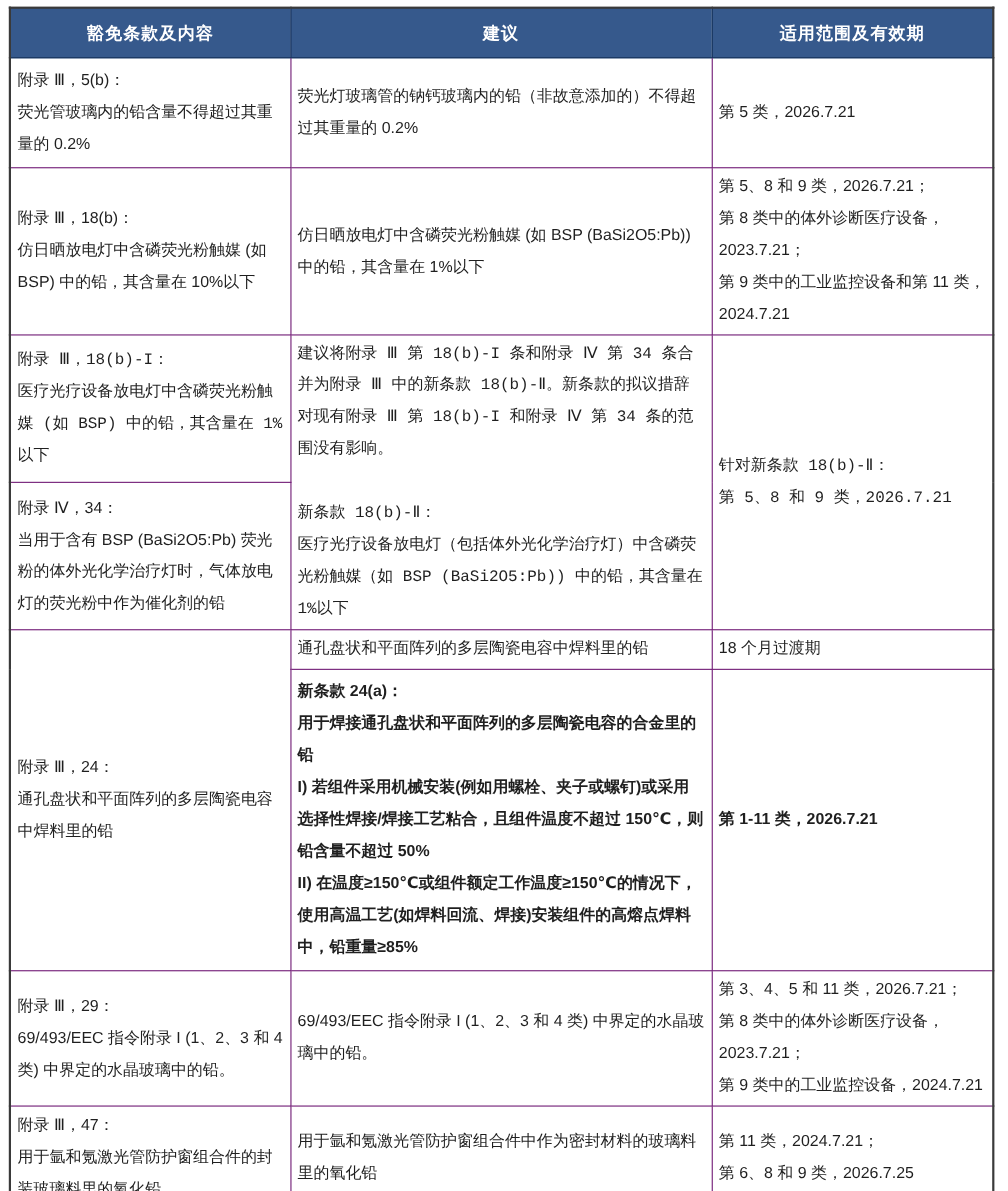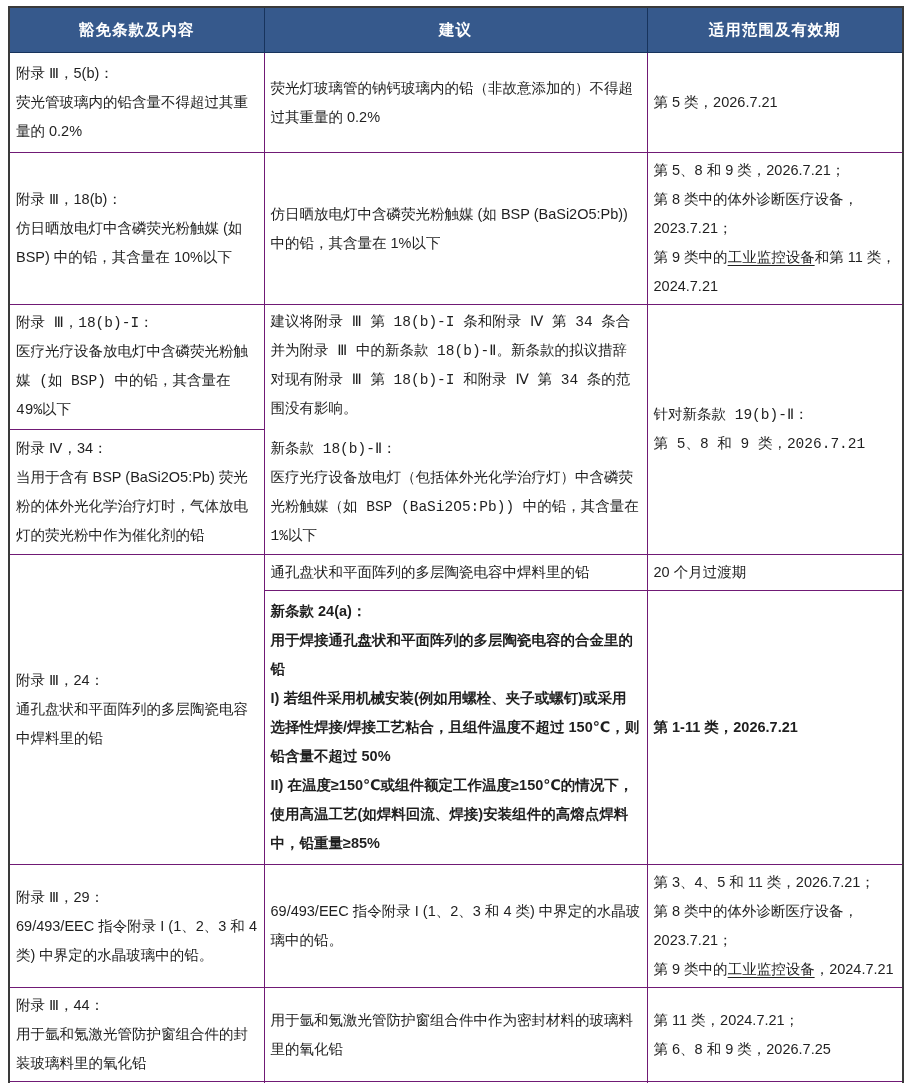--- a/index.html
+++ b/index.html
@@ -46,22 +46,22 @@
     color: #1f1f1f;
     font-size: 14.5px;
     text-align: left;
     overflow: hidden;
   }
   p {
     margin: 0;
     line-height: 29px;
     word-break: break-word;
   }
-  p.gap { margin-top: 11px; }
-  span.u { text-decoration: underline; text-underline-offset: 3px; }
+  p.gap { margin-top: 29px; }
+  span.u { text-underline-offset: 3px; }
   tr.h-r1   { height: 100px; }
   tr.h-r2   { height: 147px; }
   tr.h-r3a  { height: 86px; font-family: Liberation Mono, monospace;  }
   tr.h-r3b  { height: 117px; }
   tr.h-r4a  { height: 29px;  }
   tr.h-r4b  { height: 274px; font-weight: bold; }
   tr.h-r5   { height: 120px; }
   tr.h-r6   { height: 88px;  }
   tr.h-r7   { height: 52px;  }
 </style>
@@ -108,49 +108,49 @@
         <td>
           <p>第 5、8 和 9 类，2026.7.21；</p>
           <p>第 8 类中的体外诊断医疗设备，2023.7.21；</p>
           <p><span>第 9 类中的</span><span class="u">工业监控设备</span><span>和第 11 类，2024.7.21</span></p>
         </td>
       </tr>
 
       <tr class="h-r3a">
         <td>
           <p>附录 Ⅲ，18(b)-I：</p>
-          <p>医疗光疗设备放电灯中含磷荧光粉触媒 (如 BSP) 中的铅，其含量在 49%以下</p>
+          <p>医疗光疗设备放电灯中含磷荧光粉触媒 (如 BSP) 中的铅，其含量在 1%以下</p>
         </td>
         <td rowspan="2">
           <p>建议将附录 Ⅲ 第 18(b)-I 条和附录 Ⅳ 第 34 条合并为附录 Ⅲ 中的新条款 18(b)-Ⅱ。新条款的拟议措辞对现有附录 Ⅲ 第 18(b)-I 和附录 Ⅳ 第 34 条的范围没有影响。</p>
           <p class="gap">新条款 18(b)-Ⅱ：</p>
           <p>医疗光疗设备放电灯（包括体外光化学治疗灯）中含磷荧光粉触媒（如 BSP (BaSi2O5:Pb)) 中的铅，其含量在 1%以下</p>
         </td>
         <td rowspan="2">
-          <p>针对新条款 19(b)-Ⅱ：</p>
+          <p>针对新条款 18(b)-Ⅱ：</p>
           <p>第 5、8 和 9 类，2026.7.21</p>
         </td>
       </tr>
       <tr class="h-r3b">
         <td>
           <p>附录 Ⅳ，34：</p>
           <p>当用于含有 BSP (BaSi2O5:Pb) 荧光粉的体外光化学治疗灯时，气体放电灯的荧光粉中作为催化剂的铅</p>
         </td>
       </tr>
 
       <tr class="h-r4a">
         <td rowspan="2">
           <p>附录 Ⅲ，24：</p>
           <p>通孔盘状和平面阵列的多层陶瓷电容中焊料里的铅</p>
         </td>
         <td>
           <p>通孔盘状和平面阵列的多层陶瓷电容中焊料里的铅</p>
         </td>
         <td>
-          <p>20 个月过渡期</p>
+          <p>18 个月过渡期</p>
         </td>
       </tr>
       <tr class="h-r4b">
         <td>
           <p>新条款 24(a)：</p>
           <p>用于焊接通孔盘状和平面阵列的多层陶瓷电容的合金里的铅</p>
           <p>I) 若组件采用机械安装(例如用螺栓、夹子或螺钉)或采用选择性焊接/焊接工艺粘合，且组件温度不超过 150℃，则铅含量不超过 50%</p>
           <p>II) 在温度≥150℃或组件额定工作温度≥150℃的情况下，使用高温工艺(如焊料回流、焊接)安装组件的高熔点焊料中，铅重量≥85%</p>
         </td>
         <td>
@@ -168,21 +168,21 @@
         </td>
         <td>
           <p>第 3、4、5 和 11 类，2026.7.21；</p>
           <p>第 8 类中的体外诊断医疗设备，2023.7.21；</p>
           <p><span>第 9 类中的</span><span class="u">工业监控设备</span><span>，2024.7.21</span></p>
         </td>
       </tr>
 
       <tr class="h-r6">
         <td>
-          <p>附录 Ⅲ，44：</p>
+          <p>附录 Ⅲ，47：</p>
           <p>用于氩和氪激光管防护窗组合件的封装玻璃料里的氧化铅</p>
         </td>
         <td>
           <p>用于氩和氪激光管防护窗组合件中作为密封材料的玻璃料里的氧化铅</p>
         </td>
         <td>
           <p>第 11 类，2024.7.21；</p>
           <p>第 6、8 和 9 类，2026.7.25</p>
         </td>
       </tr>

